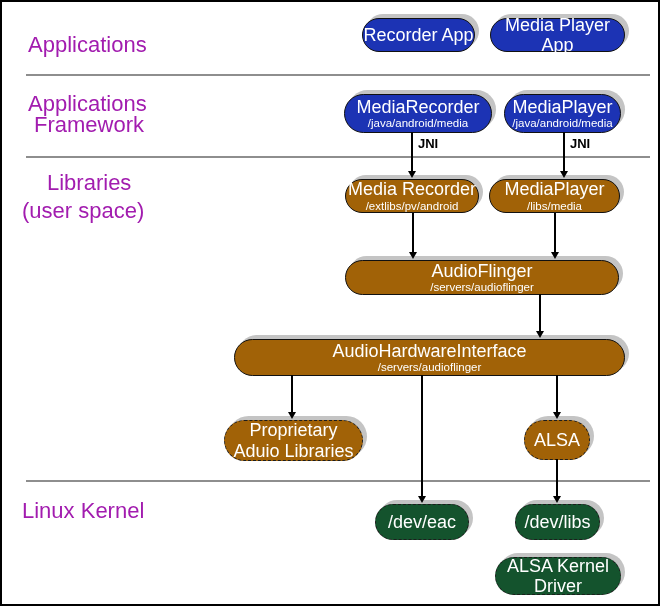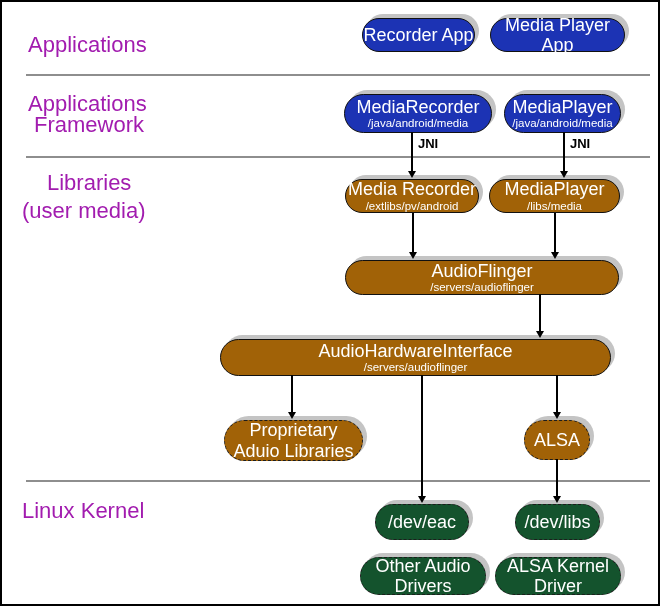--- a/index.html
+++ b/index.html
@@ -32,21 +32,21 @@
   .t{font-size:18px;}
   .s{font-size:11.5px;}
 
   #n-recorder-app   {left:360px; top:16px;  width:113px; height:34px;}
   #n-mediaplayer-app{left:488px; top:16px;  width:135px; height:34px;}
   #n-mr-fw          {left:342px; top:92px;  width:148px; height:39px;}
   #n-mp-fw          {left:502px; top:92px;  width:117px; height:39px;}
   #n-mr-lib         {left:343px; top:177px; width:134px; height:34px;}
   #n-mp-lib         {left:487px; top:177px; width:131px; height:34px;}
   #n-audioflinger   {left:343px; top:258px; width:274px; height:35px;}
-  #n-ahi            {left:218px; top:337px; width:391px; height:37px;}
+  #n-ahi            {left:232px; top:337px; width:391px; height:37px;}
   #n-prop           {left:222px; top:418px; width:139px; height:41px; padding:0 8px;}
   #n-alsa           {left:522px; top:418px; width:66px;  height:40px;}
   #n-dev-eac        {left:373px; top:502px; width:94px;  height:36px;}
   #n-dev-audio      {left:513px; top:502px; width:85px;  height:36px;}
   #n-other-drv      {left:358px; top:555px; width:126px; height:38px;}
   #n-alsa-drv       {left:493px; top:555px; width:126px; height:38px;}
 
   .vl{position:absolute; width:1.5px; background:#000;}
   .vl::after{
     content:""; position:absolute; left:-3.2px; bottom:-6px; width:0; height:0;
@@ -73,21 +73,21 @@
 <div id="canvas">
 
   <div class="divider" id="div1"></div>
   <div class="divider" id="div2"></div>
   <div class="divider" id="div3"></div>
 
   <div class="seclabel" id="lbl-apps">Applications</div>
   <div class="seclabel" id="lbl-fw1">Applications</div>
   <div class="seclabel" id="lbl-fw2">Framework</div>
   <div class="seclabel" id="lbl-lib1">Libraries</div>
-  <div class="seclabel" id="lbl-lib2">(user media)</div>
+  <div class="seclabel" id="lbl-lib2">(user space)</div>
   <div class="seclabel" id="lbl-kernel">Linux Kernel</div>
 
   <div class="node blue" id="n-recorder-app">
     <div class="t">Recorder App</div>
   </div>
   <div class="node blue" id="n-mediaplayer-app">
     <div class="t">Media Player App</div>
   </div>
 
   <div class="node blue" id="n-mr-fw">
@@ -124,23 +124,20 @@
   <div class="node green dashed" id="n-alsa">
     <div class="t">ALSA</div>
   </div>
 
   <div class="node red dashed" id="n-dev-eac">
     <div class="t">/dev/eac</div>
   </div>
   <div class="node red dashed" id="n-dev-audio">
     <div class="t">/dev/libs</div>
   </div>
-  <div class="node red dashed" id="n-other-drv">
-    <div class="t">Other Audio Drivers</div>
-  </div>
   <div class="node red dashed" id="n-alsa-drv">
     <div class="t">ALSA Kernel Driver</div>
   </div>
 
   <div class="vl" id="e-a"></div>
   <div class="vl" id="e-b"></div>
   <div class="vl" id="e-c"></div>
   <div class="vl" id="e-d"></div>
   <div class="vl" id="e-e"></div>
   <div class="vl" id="e-f"></div>

